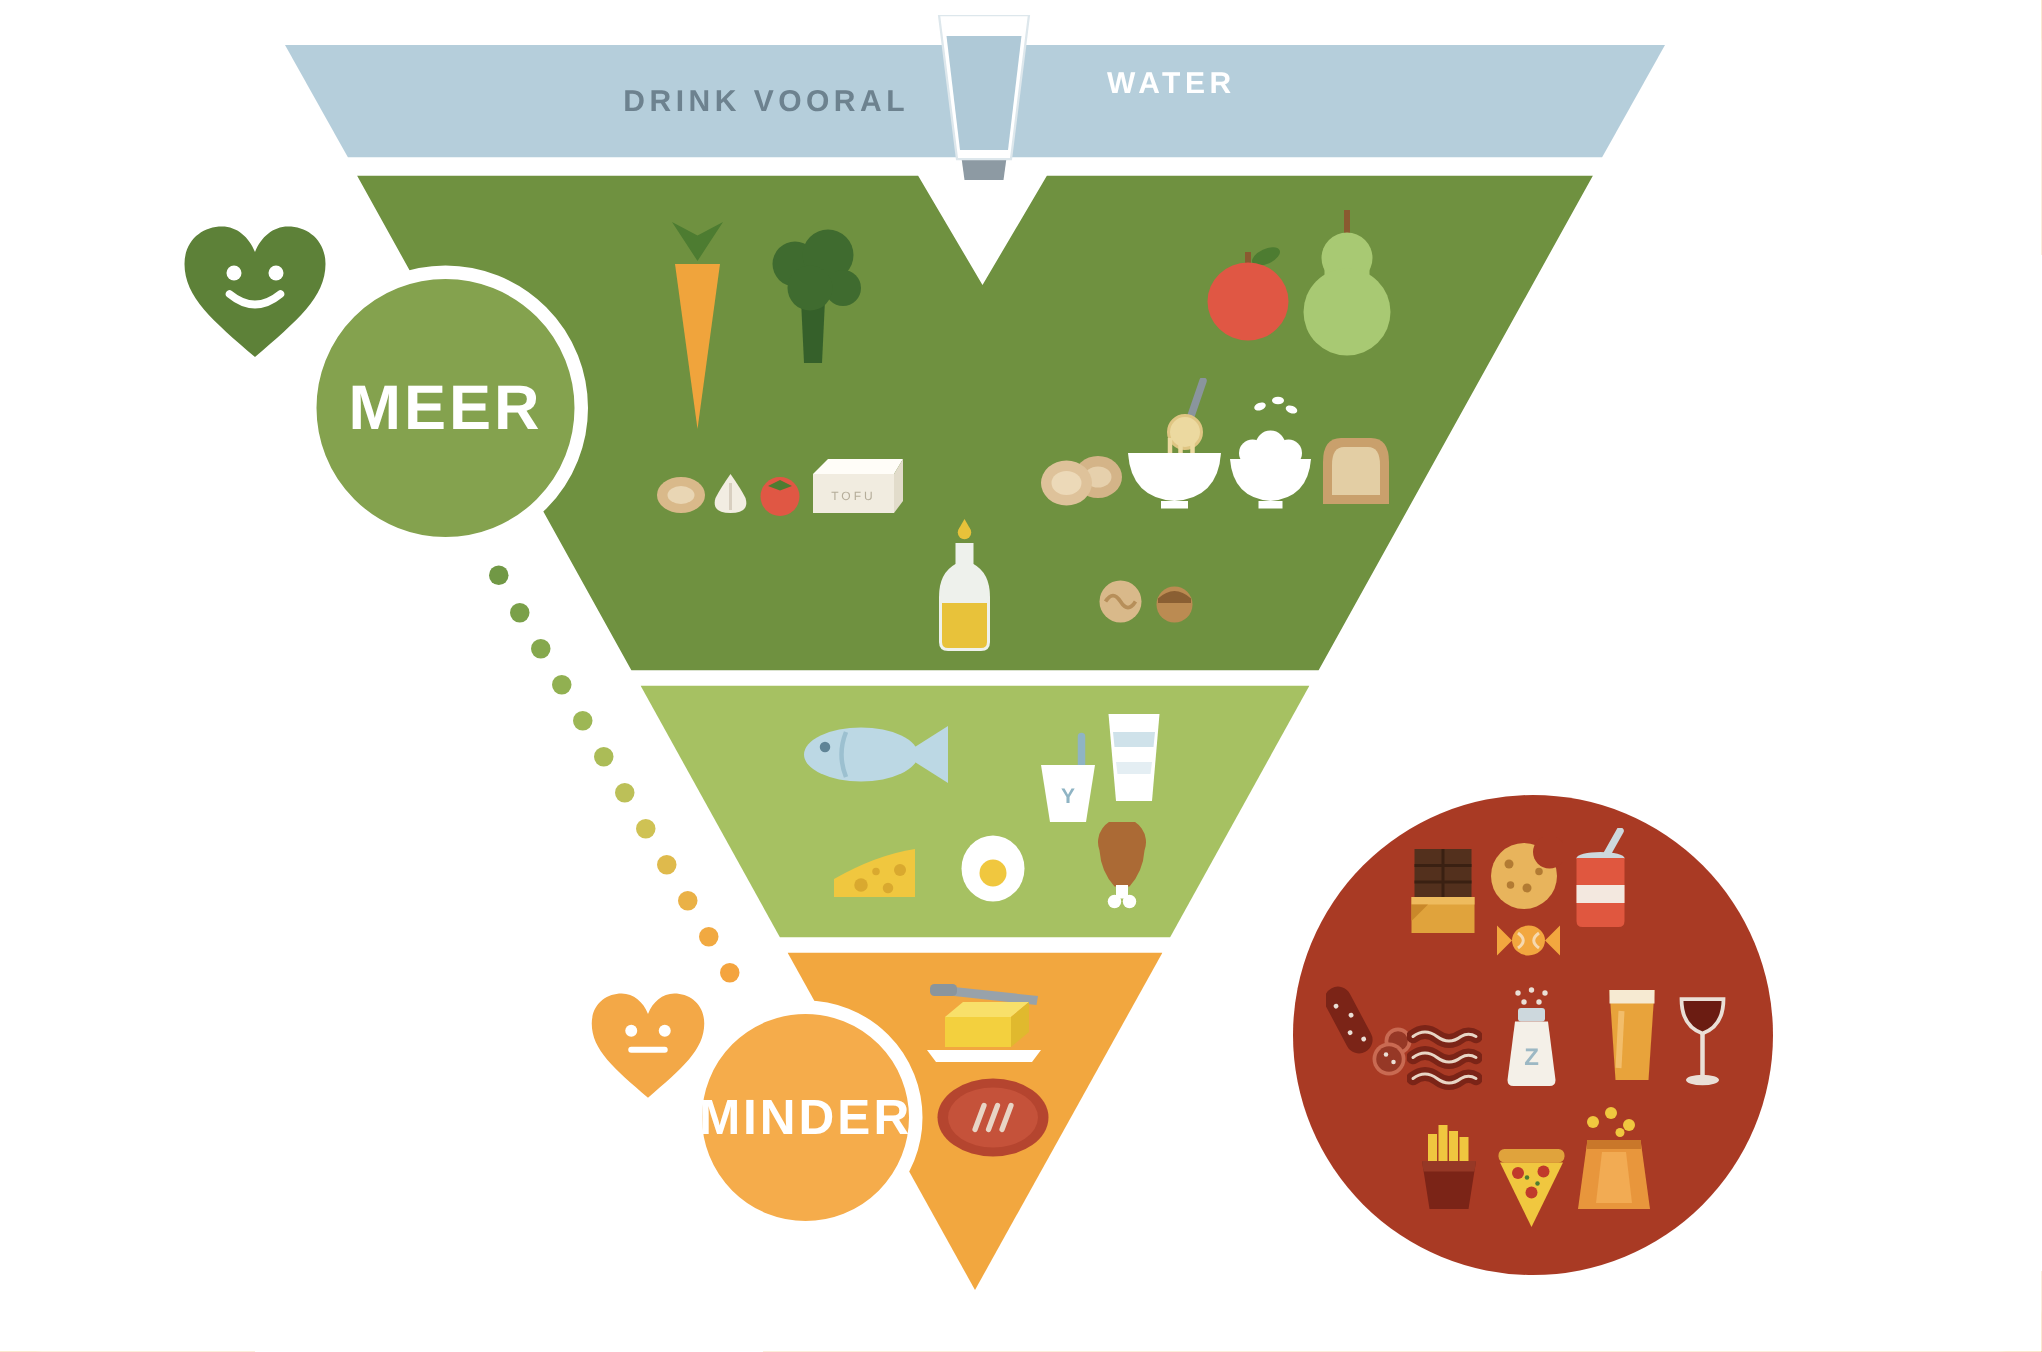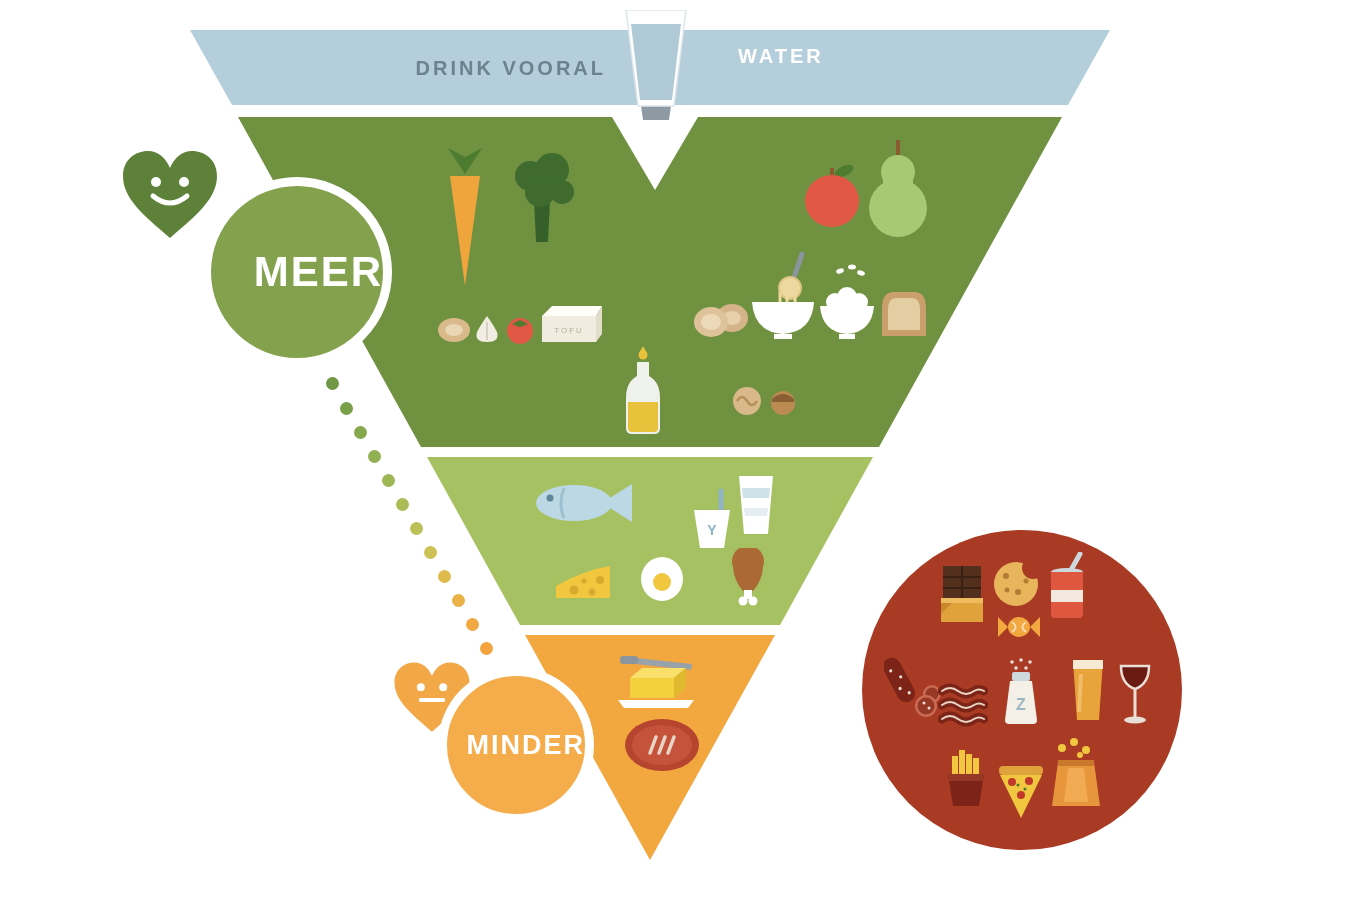--- a/index.html
+++ b/index.html
@@ -12,25 +12,25 @@
   .band-dark{background:var(--dark-green-band,#6f9140);
     clip-path:polygon(238px 117px,612px 117px,655px 190px,698px 117px,1062px 117px,879px 447px,421px 447px);}
   .band-mid{background:var(--light-green-band,#a6c162);
     clip-path:polygon(427px 457px,873px 457px,780px 625px,520px 625px);}
   .band-orange{background:var(--orange-band,#f2a73f);
     clip-path:polygon(525px 635px,775px 635px,650px 860px);}
   .label{position:absolute;font-weight:bold;letter-spacing:3px;font-size:20px;}
   .drink-label{left:286px;top:57px;width:320px;text-align:right;color:var(--drink-text,#6d828f);}
   .water-label{left:714px;top:45px;color:var(--water-text,#fff);margin-left:24px;}
   .badge{position:absolute;border-radius:50%;box-sizing:border-box;border:9px solid #fff;
-    display:flex;align-items:center;justify-content:flex-end;color:#fff;font-weight:bold;}
+    display:flex;align-items:center;justify-content:center;color:#fff;font-weight:bold;}
   .meer-badge{left:202px;top:177px;width:190px;height:190px;background:var(--meer-circle,#84a24e);
     font-size:42px;letter-spacing:2px;}
-  .minder-badge{left:438px;top:667px;width:156px;height:156px;background:var(--minder-circle,#f5ac4b);
-    font-size:27px;letter-spacing:2px;}
+  .minder-badge{left:459px;top:667px;width:156px;height:156px;background:var(--minder-circle,#f5ac4b);
+    font-size:33px;letter-spacing:2px;}
   .avoid-circle{position:absolute;left:862px;top:530px;width:320px;height:320px;border-radius:50%;
     background:var(--red-circle,#a93a24);}
   .zo-weinig-badge{position:absolute;left:1116px;top:524px;width:124px;height:124px;border-radius:50%;
     background:var(--zo-weinig-circle,#e06a4e);display:flex;flex-direction:column;align-items:center;
     justify-content:center;color:#fff;font-weight:bold;font-size:14px;letter-spacing:0.5px;line-height:1.35;}
   .dot{position:absolute;width:13px;height:13px;border-radius:50%;}
   .ic{position:absolute;}
 </style>
 </head>
 <body>

